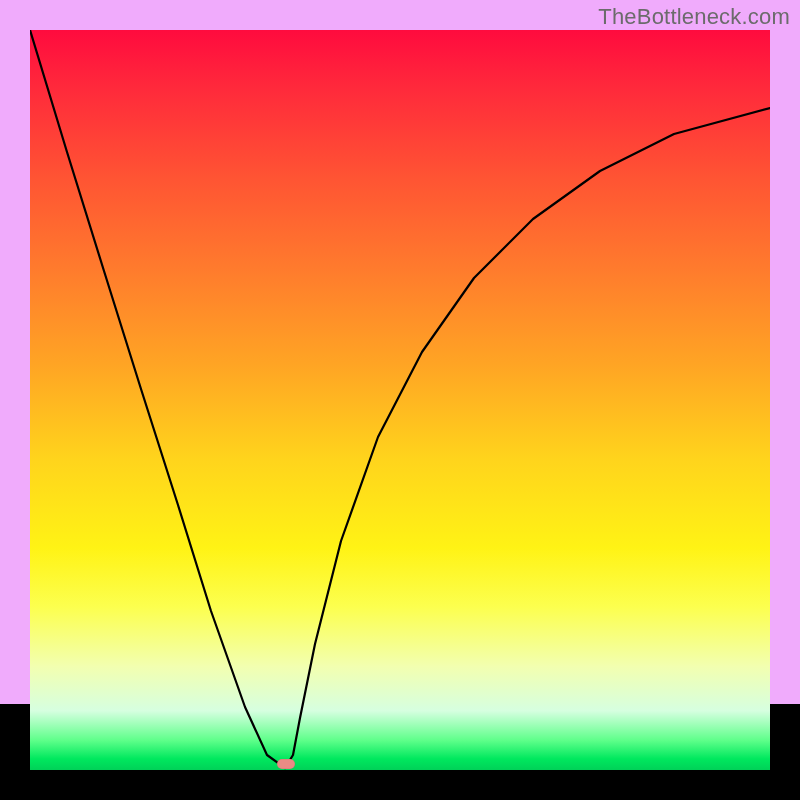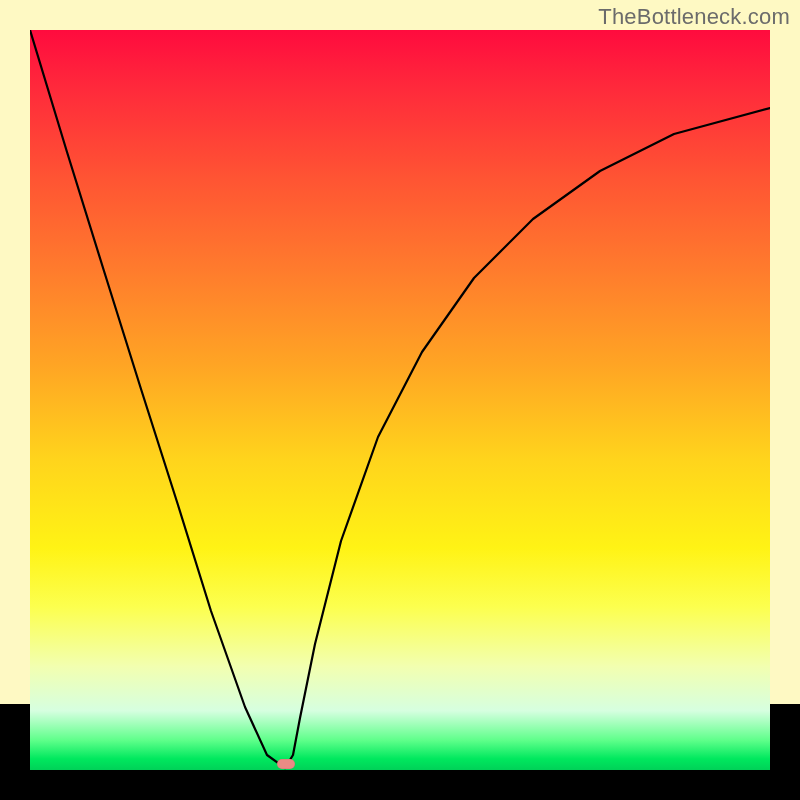--- a/index.html
+++ b/index.html
@@ -8,21 +8,21 @@
     width: 800px;
     height: 800px;
     overflow: hidden;
     background: #000;
     font-family: Arial, Helvetica, sans-serif;
   }
   .frame {
     position: relative;
     width: 800px;
     height: 704px;
-    background: #fef9c3;
+    background: #f0abfc;
   }
   .plot-area {
     position: absolute;
     left: 30px;
     top: 30px;
     width: 740px;
     height: 740px;
     
     background: linear-gradient(to bottom,
       #ff0b3e 0%,

